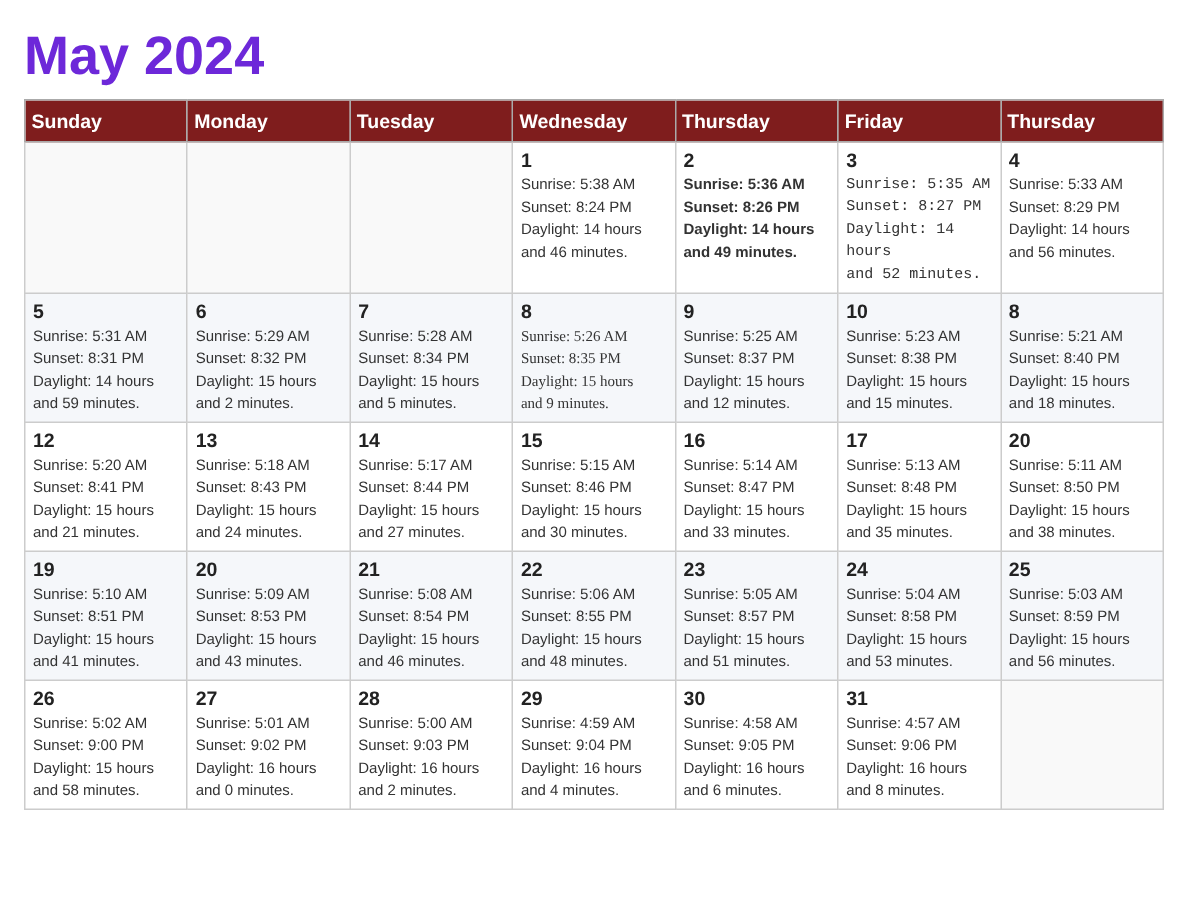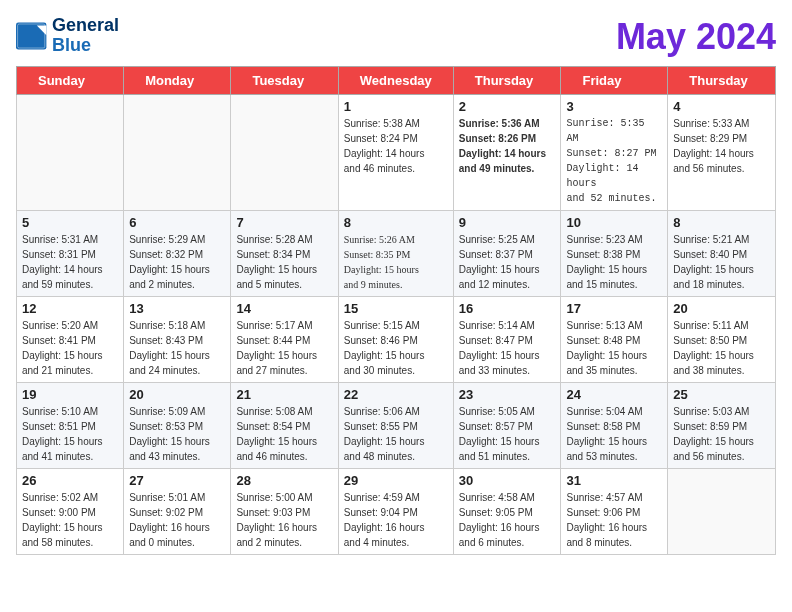--- a/index.html
+++ b/index.html
@@ -46,25 +46,25 @@
       font-size: 16px;
       color: #444;
       margin-top: 2px;
     }
     .calendar {
       width: 100%;
       border-collapse: collapse;
       margin-top: 8px;
     }
     .calendar th {
-      background-color: #ef4444;
+      background-color: #7f1d1d;
       color: #fff;
       font-size: 13px;
       font-weight: bold;
-      padding: 6px 21px;
+      padding: 6px 4px;
       text-align: left;
       border: 1px solid #aaa;
     }
     .calendar td {
       vertical-align: top;
       padding: 4px 5px;
       border: 1px solid #ccc;
       font-size: 10.5px;
       color: #333;
       background: #fff;
@@ -87,31 +87,20 @@
       line-height: 1.5;
     }
     .empty-cell {
       background: #f9f9f9 !important;
     }
   </style>
 </head>
 <body>
 
 <div class="header-top">
-  <div class="logo">
-    <svg class="logo-icon" viewBox="0 0 40 34">
-      <rect x="0" y="0" width="38" height="34" rx="3" fill="#1a6bb5"></rect>
-      <polygon points="26,4 38,4 38,16" fill="#fff"></polygon>
-      <rect x="2" y="2" width="34" height="30" rx="2" fill="none" stroke="#fff" stroke-width="0.5"></rect>
-    </svg>
-    <div class="logo-text">
-      <div>General</div>
-      <div><span>Blue</span></div>
-    </div>
-  </div>
   <div class="title-area">
     <div class="month-title">May 2024</div>
   </div>
 </div>
 
 <table class="calendar">
   <thead>
     <tr>
     <th>Sunday</th>
         <th>Monday</th>

